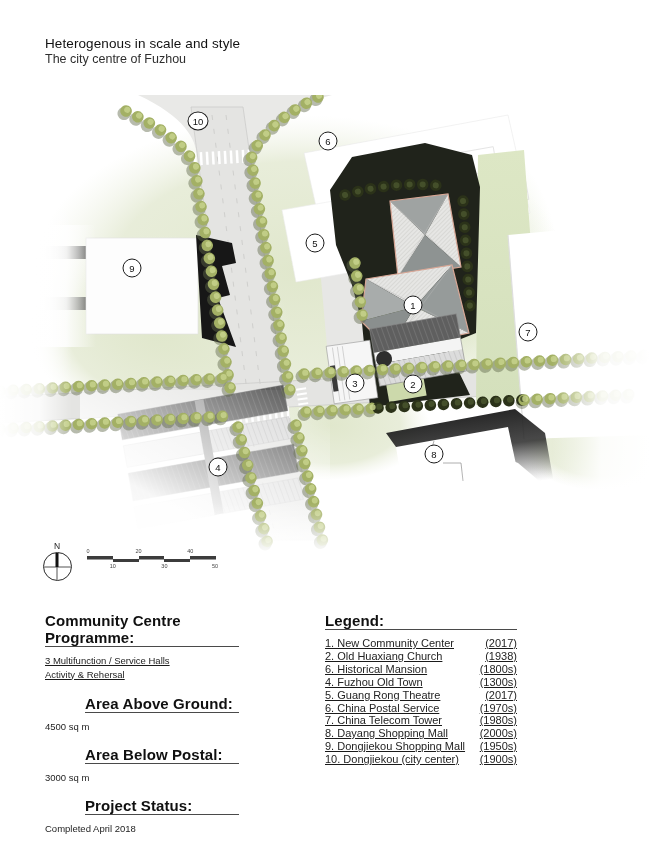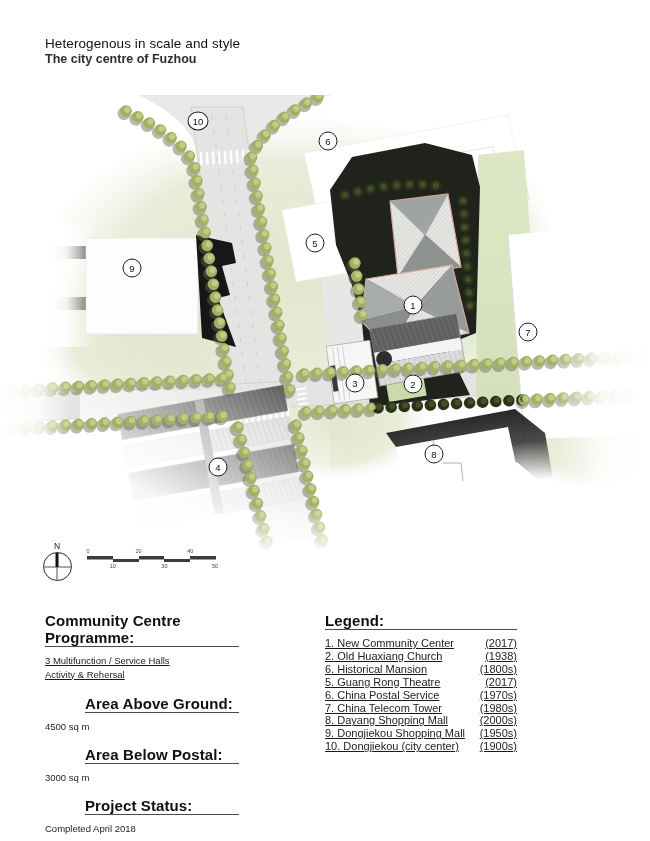--- a/index.html
+++ b/index.html
@@ -2,21 +2,21 @@
 <html><head>
 <meta charset="utf-8">
 <style>
   html,body{margin:0;padding:0;background:#fff;}
   body{font-family:"Liberation Sans", sans-serif; color:#1a1a1a;}
   #page{position:relative;width:650px;height:841px;background:#fff;overflow:hidden;}
 
   
   #hdr{position:absolute;left:45px;top:36px;}
   #hdr .t{font-size:13.5px;font-weight:normal;color:#111;letter-spacing:.1px;}
-  #hdr .s{font-size:12.5px;color:#2e2e2e;margin-top:1px;font-weight:bold;}
+  #hdr .s{font-size:12.5px;color:#2e2e2e;margin-top:1px;}
 
   
   #map{position:absolute;left:0;top:95px;width:650px;height:460px;}
   #map svg{position:absolute;left:0;top:0;}
   .marker{position:absolute;width:17px;height:17px;border:1.2px solid #1c1c1c;border-radius:50%;
     background:#fff;display:flex;align-items:center;justify-content:center;
     font-size:9.5px;color:#111;transform:translate(-50%,-50%);z-index:5;line-height:1;}
   .marker.w{width:19px;}
 
   
@@ -360,20 +360,24 @@
         </div>
       <div class="lrow">
           <span>2. Old Huaxiang Church</span>
           <span>(1938)</span>
         </div>
       <div class="lrow">
           <span>6. Historical Mansion</span>
           <span>(1800s)</span>
         </div>
       <div class="lrow">
+          <span>4. Fuzhou Old Town</span>
+          <span>(1300s)</span>
+        </div>
+      <div class="lrow">
           <span>5. Guang Rong Theatre</span>
           <span>(2017)</span>
         </div>
       <div class="lrow">
           <span>6. China Postal Service</span>
           <span>(1970s)</span>
         </div>
       <div class="lrow">
           <span>7. China Telecom Tower</span>
           <span>(1980s)</span>

